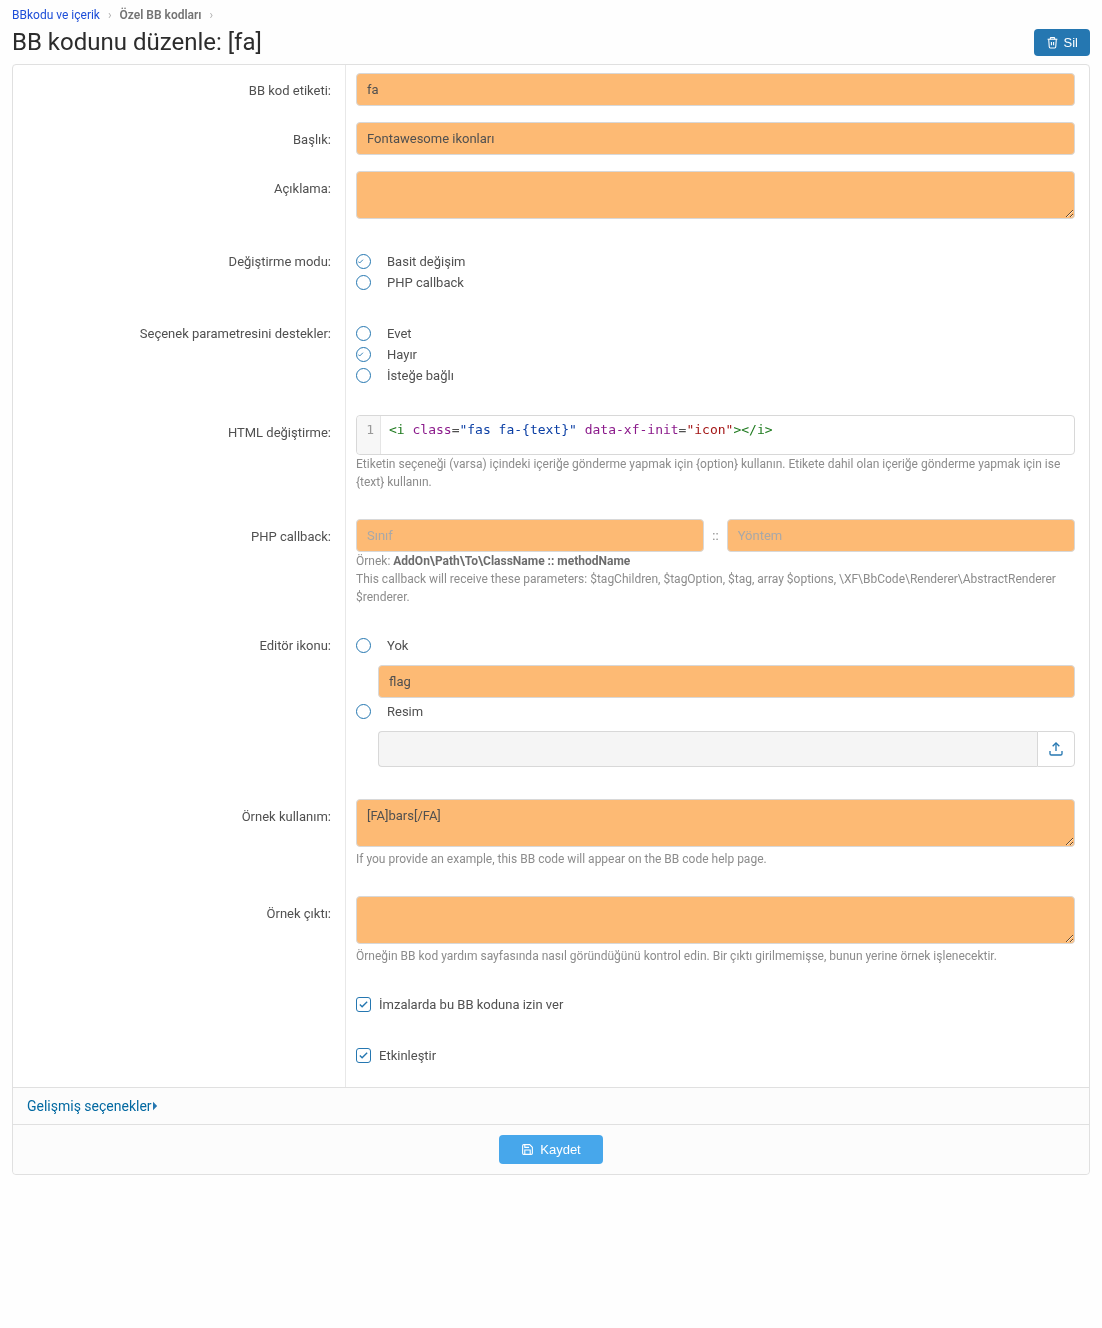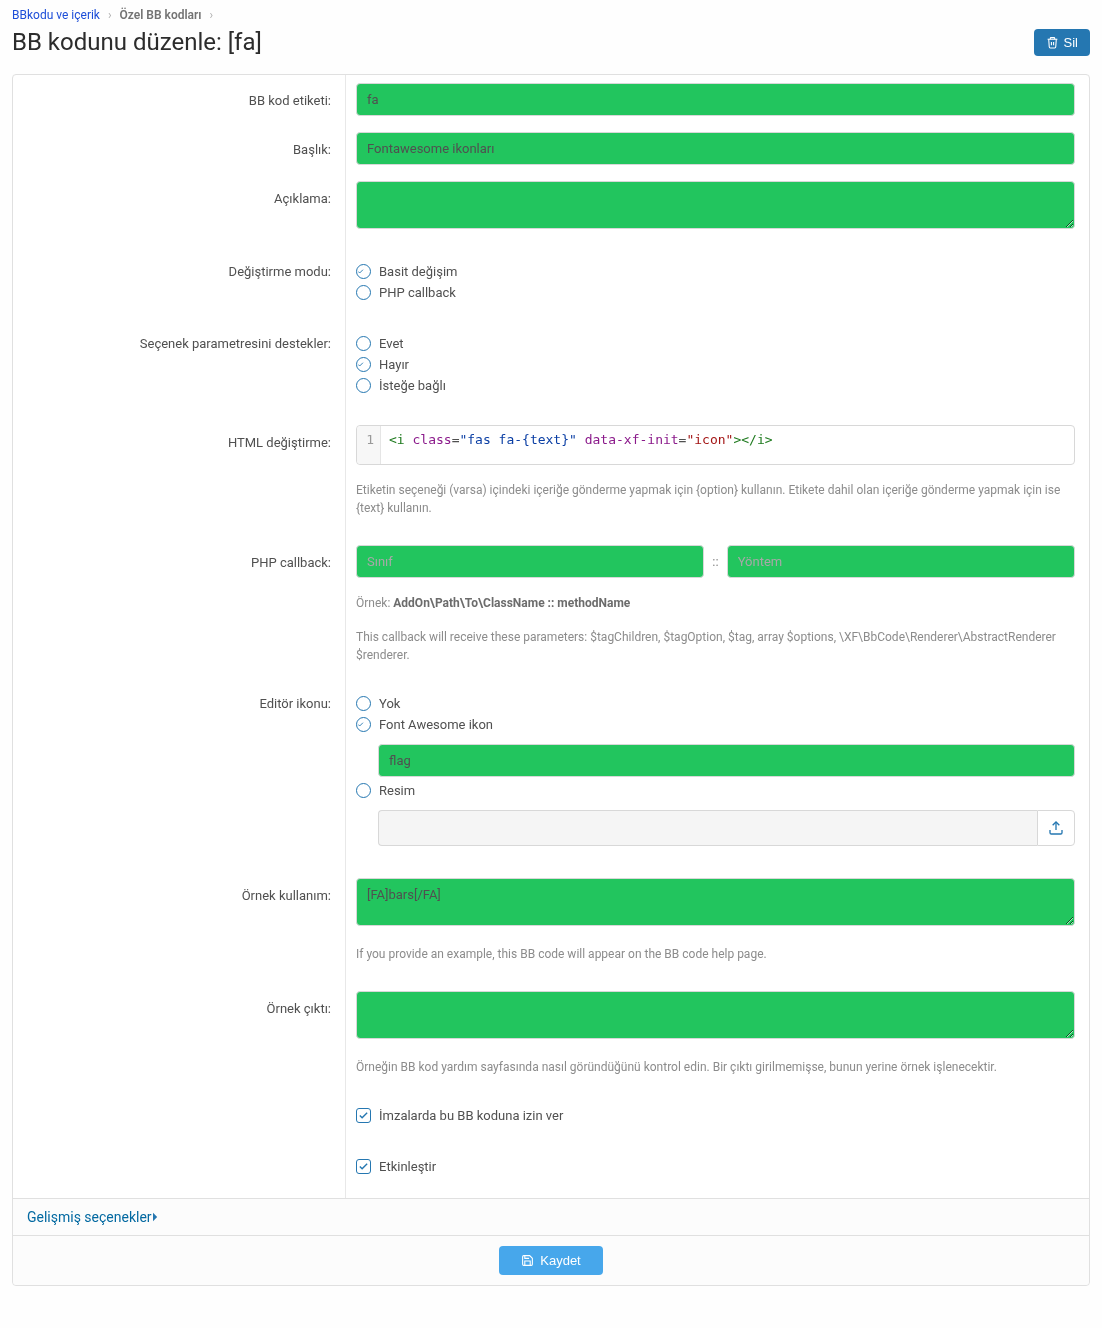--- a/index.html
+++ b/index.html
@@ -4,55 +4,55 @@
 <style>
 * { box-sizing: border-box; margin: 0; padding: 0; }
 body { font-family: -apple-system, BlinkMacSystemFont, "Segoe UI", Roboto, Arial, sans-serif; font-size: 13px; color: #505050; background: #fefefe; }
 .page { padding: 8px 12px 16px 12px; }
 
 .breadcrumb { display: flex; align-items: center; gap: 8px; font-size: 12px; color: #8c8c8c; margin-bottom: 6px; }
 .breadcrumb a { color: #1d4ed8; text-decoration: none; }
 .breadcrumb .sep { color: #b0b0b0; }
 .breadcrumb .current { color: #737373; font-weight: 600; }
 
-.page-header { display: flex; align-items: center; justify-content: space-between; margin-bottom: 18px; }
+.page-header { display: flex; align-items: center; justify-content: space-between; margin-bottom: 8px; }
 .page-title { font-size: 24px; font-weight: 400; color: #2c2c2c; }
 .btn-delete { background: #2577b1; color: #fff; border: none; border-radius: 4px; padding: 6px 12px; font-size: 13px; cursor: pointer; display: inline-flex; align-items: center; gap: 5px; text-align: center; }
 .btn-delete svg { width: 13px; height: 13px; }
 
 .form-container { border: 1px solid #e0e0e0; border-radius: 4px; background: #fff; }
 .form-body { display: block; }
 .form-row { display: flex; border: none; }
 .label-col { width: 332px; min-width: 332px; padding: 12px 14px 12px 10px; text-align: right; font-size: 13px; color: #505050; display: flex; align-items: flex-start; justify-content: flex-end; }
 .input-col { flex: 1; padding: 8px 14px 8px 10px; border-left: 1px solid #e8e8e8; }
 .label-col.top-pad { padding-top: 18px; }
 
-.text-input, .textarea-input { width: 100%; padding: 8px 10px; border: 1px solid #d8d8d8; border-radius: 4px; font-size: 13px; color: #505050; background: #22c55e; font-family: inherit; }
+.text-input, .textarea-input { width: 100%; padding: 8px 10px; border: 1px solid #d8d8d8; border-radius: 4px; font-size: 13px; color: #505050; background: #fdba74; font-family: inherit; }
 .text-input::placeholder, .textarea-input::placeholder { color: #a8a8a8; }
 .textarea-input { resize: vertical; min-height: 50px; }
 .textarea-input.md { min-height: 48px; }
 .textarea-input.sm { min-height: 42px; }
 
 .radio-group { display: flex; flex-direction: column; gap: 6px; padding: 4px 0; }
-.radio-item { display: flex; align-items: flex-end; gap: 8px; cursor: pointer; font-size: 13px; }
+.radio-item { display: flex; align-items: flex-end; gap: 16px; cursor: pointer; font-size: 13px; }
 .radio-circle { width: 15px; height: 15px; border: 1.5px solid #2577b1; border-radius: 50%; display: inline-flex; align-items: center; justify-content: center; flex-shrink: 0; }
 .radio-circle.checked::after { content: ""; width: 9px; height: 9px; border-radius: 50%; background: transparent; }
 .radio-circle.checked svg { width: 11px; height: 11px; }
 .sub-input { margin-left: 22px; margin-top: 6px; }
 
 .code-editor { border: 1px solid #d8d8d8; border-radius: 4px; background: #fff; display: flex; font-family: Consolas, Monaco, monospace; font-size: 13px; min-height: 40px; }
 .code-gutter { background: #f7f7f7; border-right: 1px solid #e5e5e5; padding: 6px 6px; color: #999; text-align: right; min-width: 24px; border-radius: 4px 0 0 4px; }
 .code-content { padding: 6px 8px; flex: 1; white-space: pre; overflow-x: auto; }
 .tok-tag { color: #1e7a1e; }
 .tok-attr { color: #8b1a8b; }
 .tok-eq { color: #505050; }
 .tok-str { color: #0a3ea4; }
 .tok-strr { color: #a31515; }
 
-.help-text { font-size: 12px; color: #8c8c8c; margin-top: 16px; line-height: 1.5; }
+.help-text { font-size: 12px; color: #8c8c8c; margin-top: 0; line-height: 1.5; }
 .help-text b { color: #6c6c6c; }
 
 .callback-row { display: flex; align-items: center; gap: 8px; }
 .callback-row .text-input { flex: 1; }
 .sep-dots { color: #888; font-size: 13px; }
 
 .checkbox-row { display: flex; align-items: center; gap: 8px; font-size: 13px; cursor: pointer; padding: 4px 0; }
 .checkbox-box { width: 15px; height: 15px; border: 1.5px solid #2577b1; border-radius: 3px; display: inline-flex; align-items: center; justify-content: center; flex-shrink: 0; }
 .checkbox-box svg { width: 11px; height: 11px; }
 
@@ -193,28 +193,20 @@
       </div>
 
       <div class="form-row">
         <div class="label-col">Editör ikonu:</div>
         <div class="input-col">
           <div class="radio-group">
             <label class="radio-item">
               <span class="radio-circle"></span>
               <span>Yok</span>
             </label>
-            <label class="radio-item">
-              <span class="radio-circle checked">
-                  <svg viewBox="0 0 24 24" fill="none" stroke="#2577b1" stroke-width="3">
-                    <polyline points="20 6 9 17 4 12"></polyline>
-                  </svg>
-                </span>
-              <span>Font Awesome ikon</span>
-            </label>
             <div class="sub-input">
               <input type="text" class="text-input" value="flag" style="">
             </div>
             <label class="radio-item">
               <span class="radio-circle"></span>
               <span>Resim</span>
             </label>
             <div class="upload-row">
               <div class="upload-input"></div>
               <button class="upload-btn">

